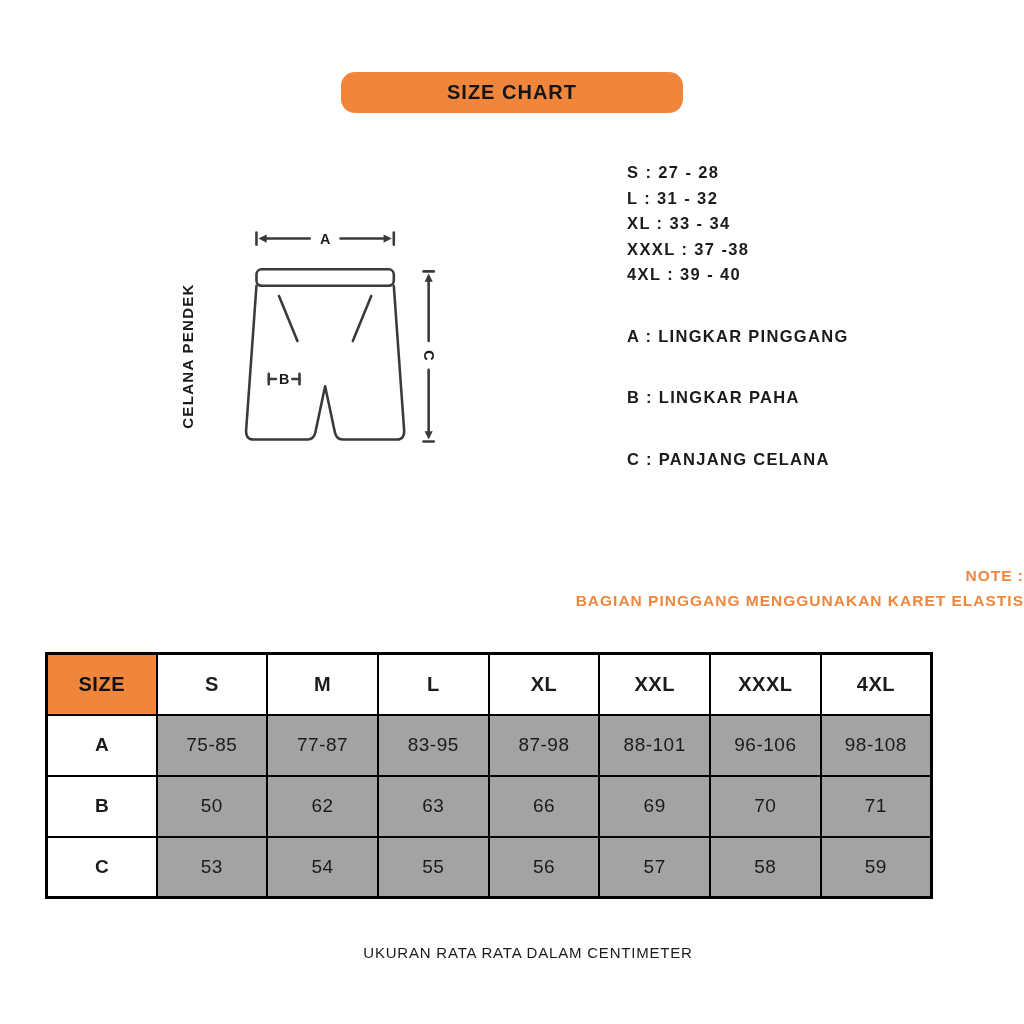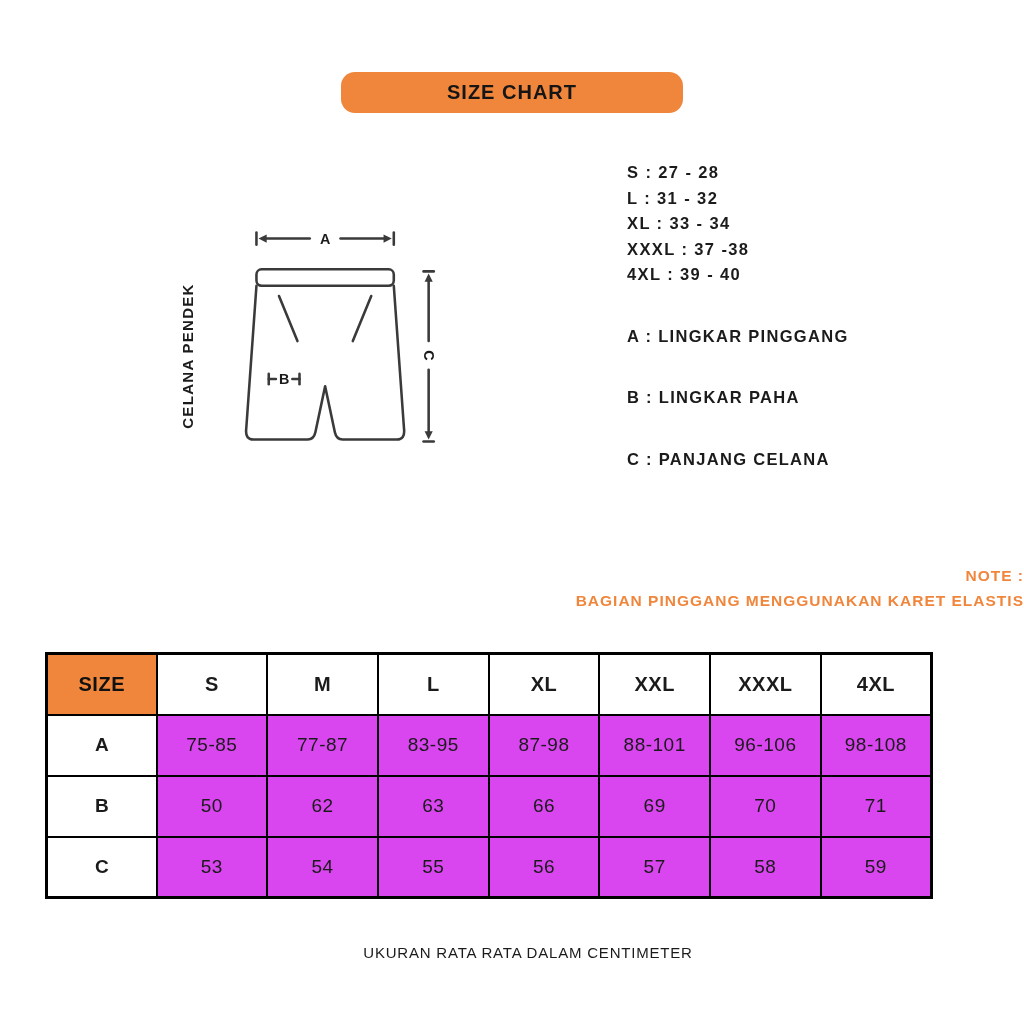--- a/index.html
+++ b/index.html
@@ -29,21 +29,21 @@
   .note .l1 { font-size:15.5px; font-weight:bold; letter-spacing:1px; margin-bottom:7px; }
   .note .l2 { font-size:15.5px; font-weight:bold; letter-spacing:1px; }
 
   table.size-table { position:absolute; left:22px; top:652px; width:888px; border-collapse:collapse;
     table-layout:fixed; background:#fff; border:3px solid var(--table-border);margin-left:23px; }
   .size-table th, .size-table td { border:2.5px solid var(--table-border); height:61px;
     text-align:center; vertical-align:middle; font-size:19px; color:var(--ink); }
   .size-table thead th { font-weight:bold; font-size:20px; letter-spacing:0.5px; background:#fff; }
   .size-table thead th.corner { background:var(--accent); color:#111; }
   .size-table tbody th { font-weight:bold; background:#fff; }
-  .size-table tbody td { font-weight:normal; letter-spacing:0.5px; background:#d946ef; }
+  .size-table tbody td { font-weight:normal; letter-spacing:0.5px; background:#a3a3a3; }
 
   .footer { position:absolute; top:944px; left:16px; width:100%; text-align:center;
     font-size:15px; font-weight:normal; letter-spacing:0.8px; color:var(--ink); }
 </style>
 </head>
 <body>
 
 <div class="page">
 
   <div class="title-badge">

